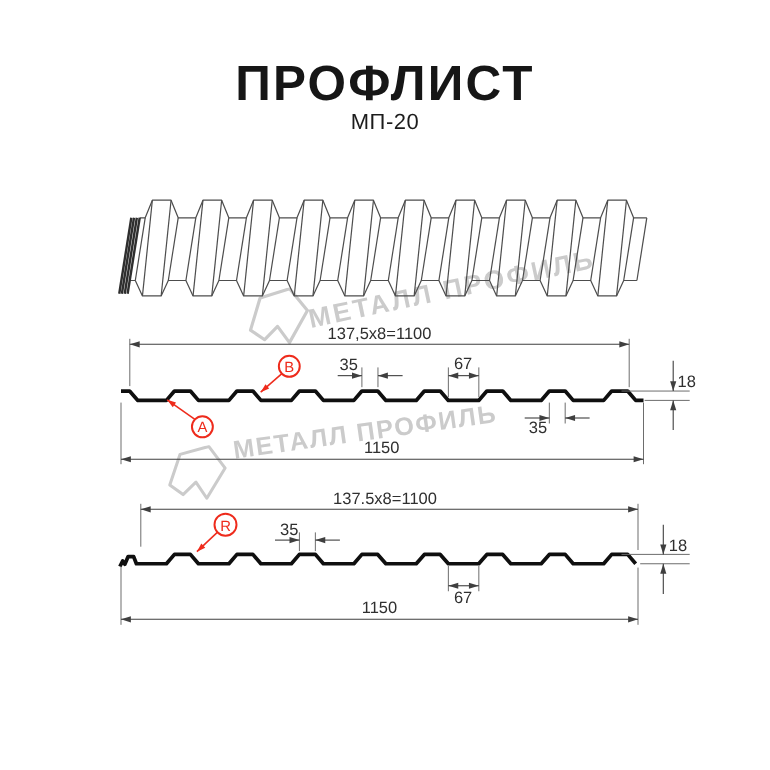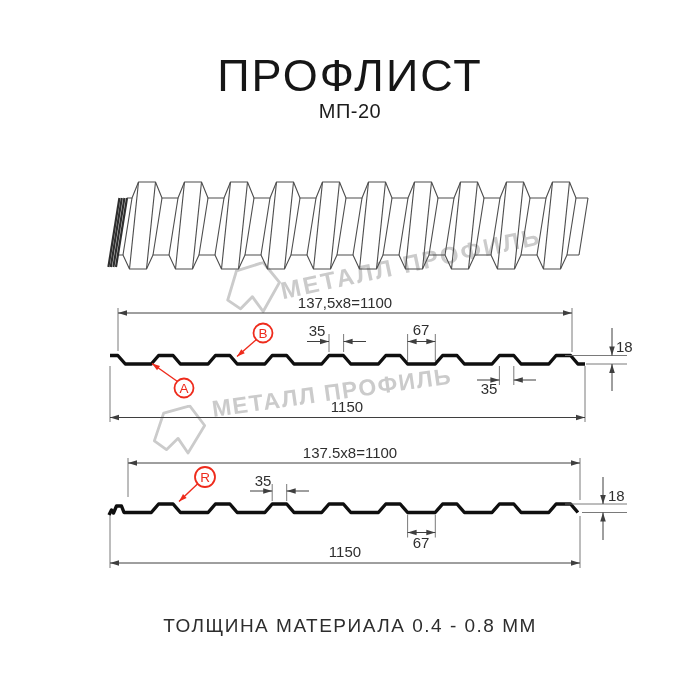--- a/index.html
+++ b/index.html
@@ -1,19 +1,19 @@
 <!DOCTYPE html>
 <html><head>
 <meta charset="utf-8">
 <style>
   html,body{margin:0;padding:0;background:#fff;}
   .canvas{position:relative;width:700px;height:700px;background:#ffffff;overflow:hidden;
           font-family:"Liberation Sans",sans-serif;}
   .title{position:absolute;left:0;top:50px;width:700px;text-align:center;
-         font-size:45px;font-weight:400;letter-spacing:2px;color:#161616;}
+         font-size:45px;font-weight:700;letter-spacing:2px;color:#161616;}
   .subtitle{position:absolute;left:0;top:100px;width:700px;text-align:center;
             font-size:20px;font-weight:400;letter-spacing:.5px;color:#1c1c1c;}
   .footer{position:absolute;left:0;top:615px;width:700px;text-align:center;
           font-size:19px;font-weight:400;letter-spacing:1.5px;color:#2d2d2d;}
   .wm-text{position:absolute;white-space:nowrap;color:#cbcbcb;font-weight:700;}
   .wm1{left:284px;top:277px;font-size:24px;letter-spacing:2.5px;
        transform:rotate(-12deg);transform-origin:0 100%;}
   .wm2{left:214px;top:396px;font-size:23px;letter-spacing:1.5px;
        transform:rotate(-8deg);transform-origin:0 100%;}
   .wm-logo{position:absolute;}
@@ -179,14 +179,13 @@
     <text class="rlab" x="184" y="392.8" text-anchor="middle">А</text>
 
     <text class="dim" x="350" y="458" text-anchor="middle">137.5x8=1100</text>
     <text class="dim" x="263" y="486" text-anchor="middle">35</text>
     <text class="dim" x="608" y="501" text-anchor="start">18</text>
     <text class="dim" x="421" y="548" text-anchor="middle">67</text>
     <text class="dim" x="345" y="557" text-anchor="middle">1150</text>
     <text class="rlab" x="205" y="482.3" text-anchor="middle">R</text>
   </svg>
 
-  <div class="footer">ТОЛЩИНА МАТЕРИАЛА 0.4 - 0.8 ММ</div>
 </div>
 
 </body></html>

